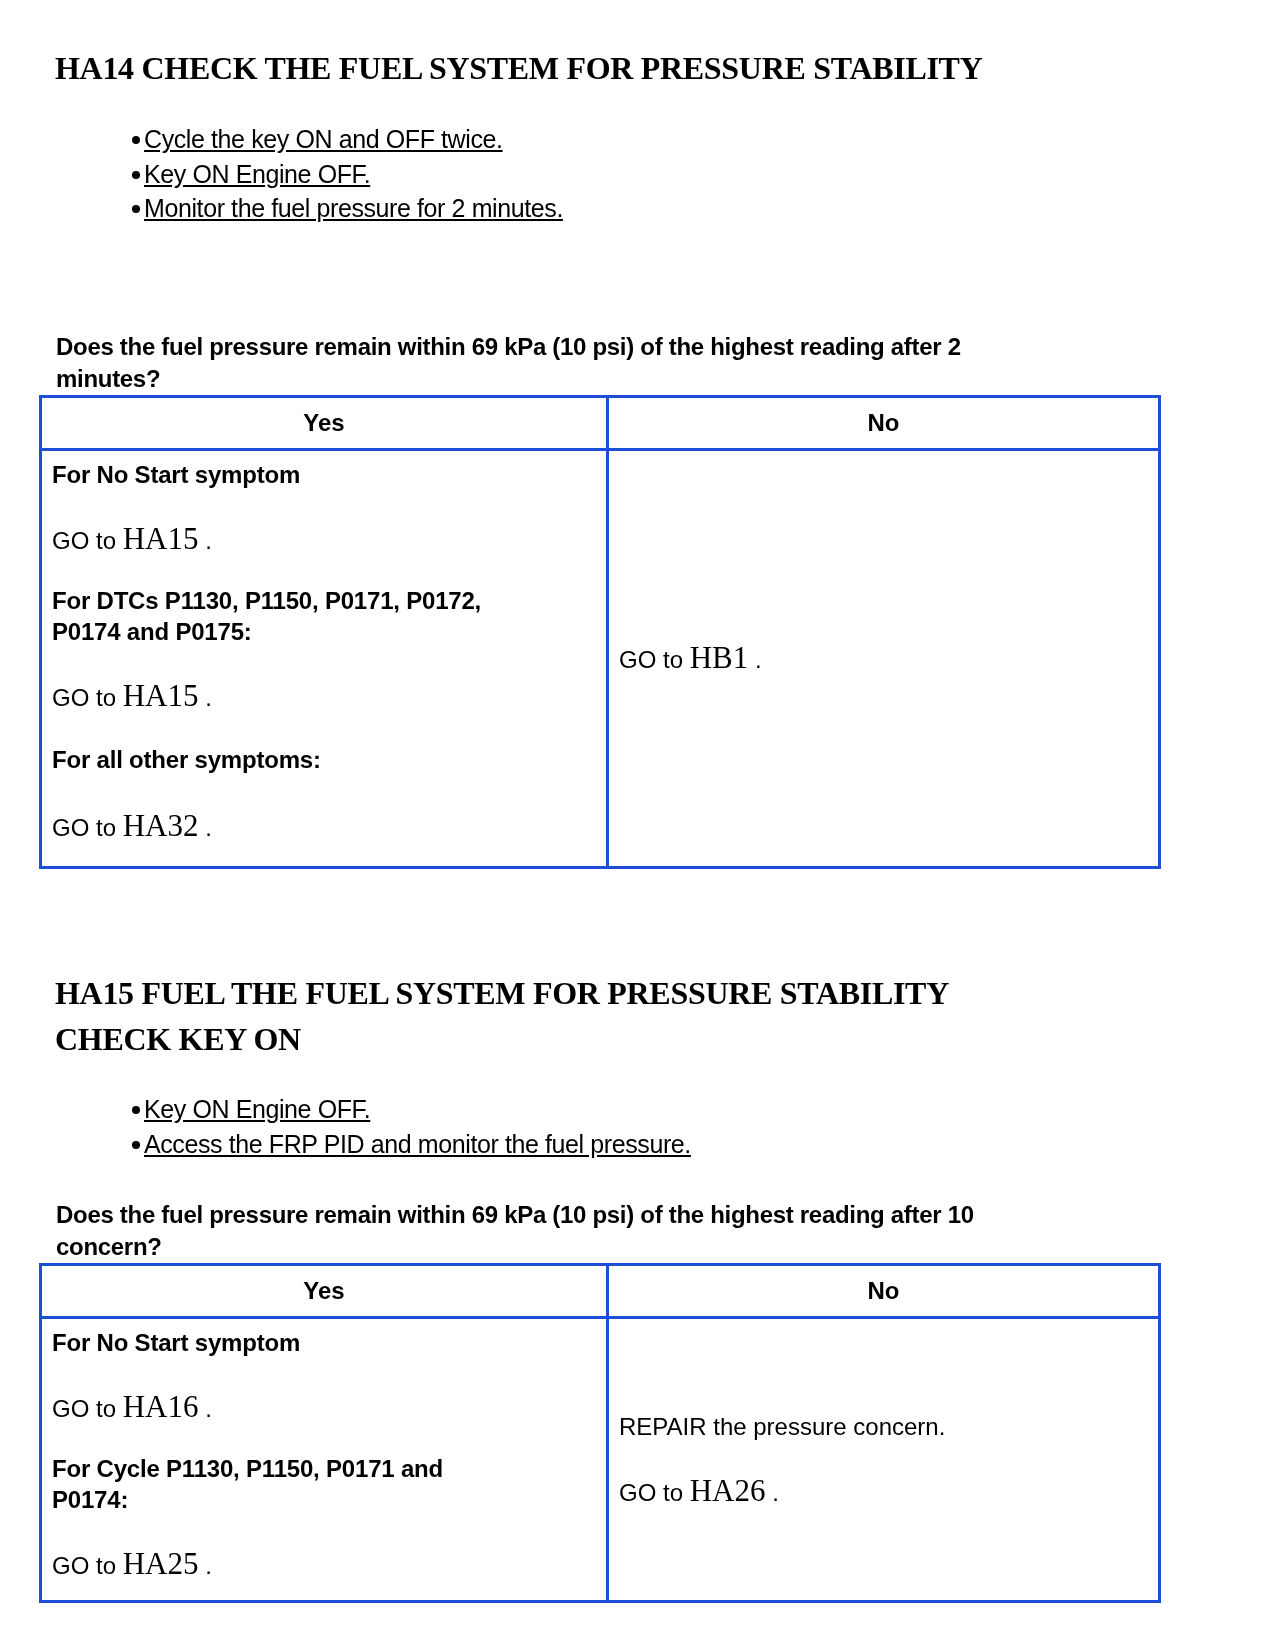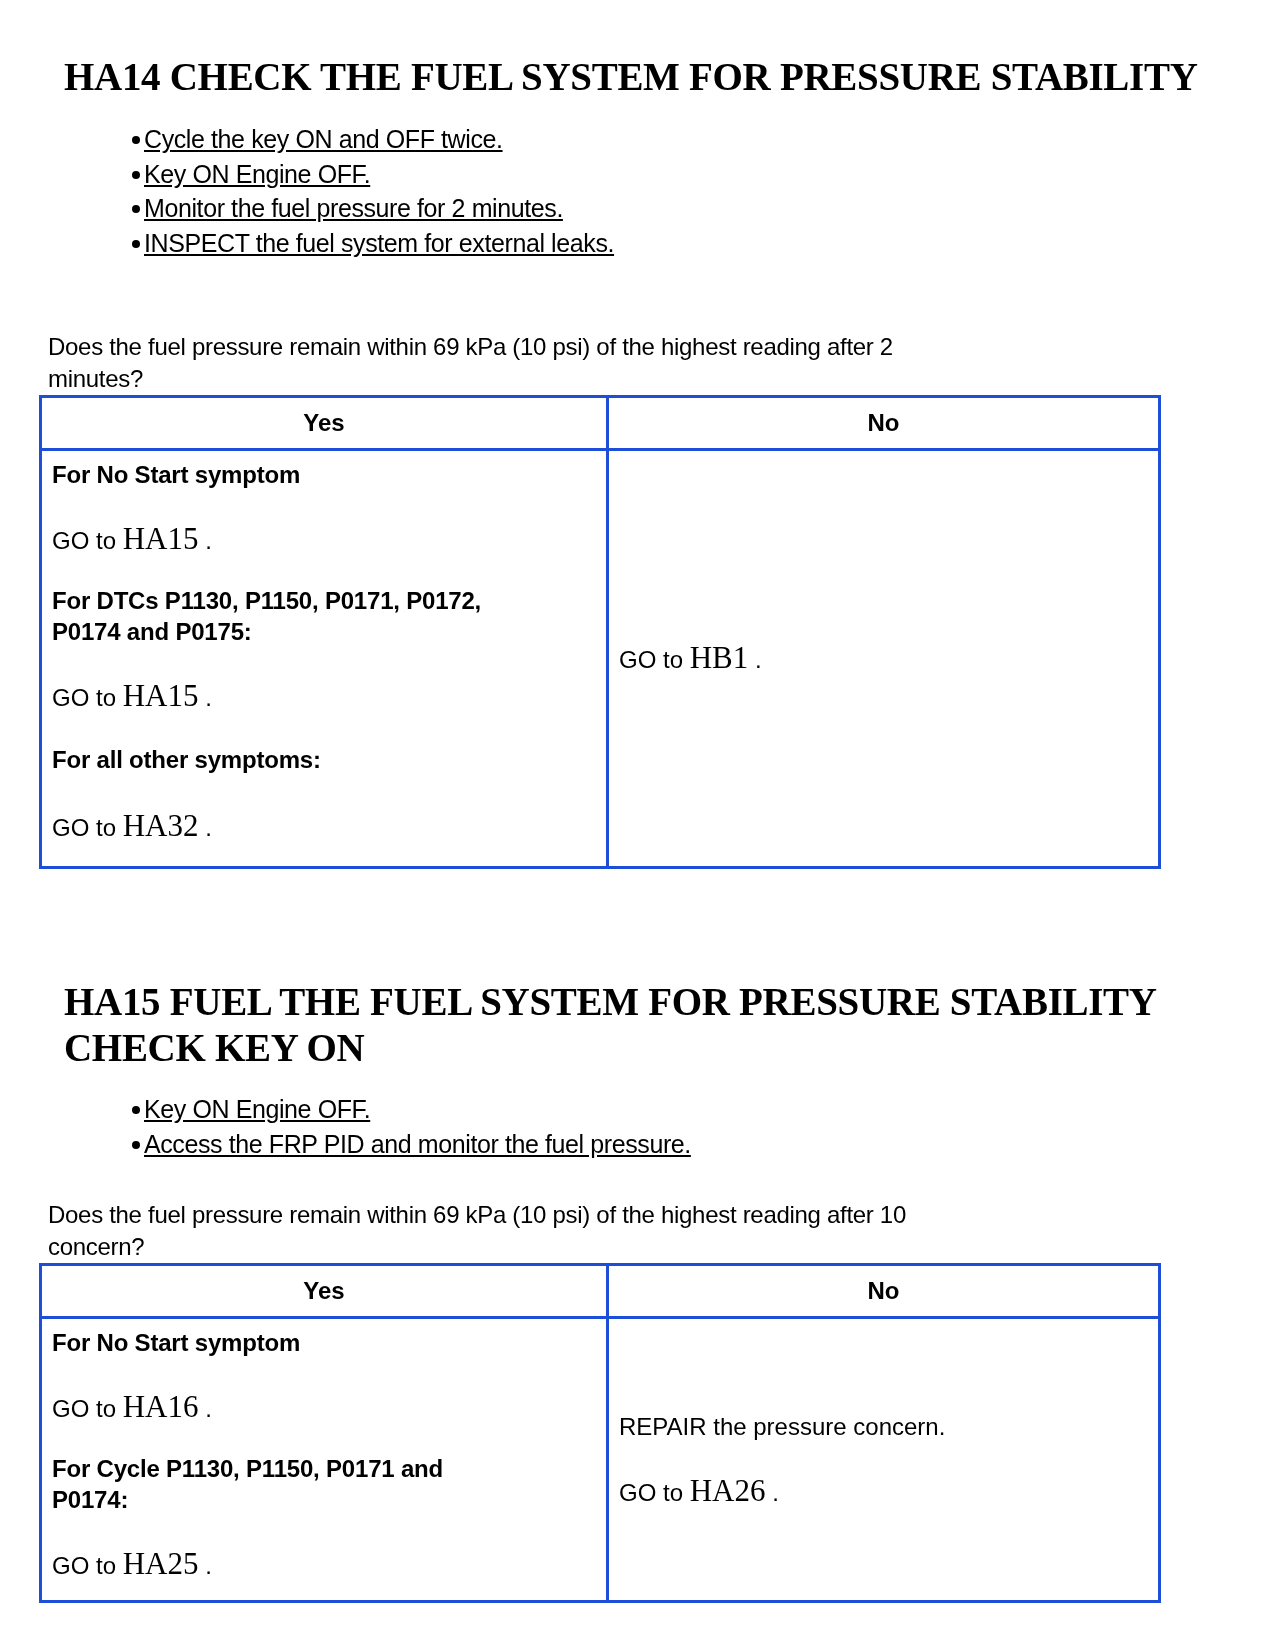--- a/index.html
+++ b/index.html
@@ -1,33 +1,33 @@
 <!DOCTYPE html>
 <html><head>
 <meta charset="utf-8">
 <style>
   html, body { margin: 0; padding: 0; background: #ffffff; }
   body { width: 1264px; height: 1632px; position: relative; overflow: hidden; color: #000; }
   .h1 {
     position: absolute; left: 48px;
     font-family: "Liberation Serif", serif; font-weight: bold;
-    font-size: 39px; line-height: 46px; letter-spacing: -0.3px;
-    white-space: nowrap; margin: 16px;
+    font-size: 32px; line-height: 46px; letter-spacing: -0.3px;
+    white-space: nowrap; margin: 7px;
   }
   .bullets {
     position: absolute; left: 132px; margin: 0; padding: 0; list-style: none;
     font-family: "Liberation Sans", sans-serif; font-size: 25px; line-height: 34.5px;
     letter-spacing: -0.4px;
     text-decoration: underline;
   }
   .bullets li { display: flex; align-items: center; white-space: nowrap; }
   .bullet-dot { display: inline-block; width: 8px; height: 8px; border-radius: 50%; background: #000; margin-right: 4px; margin-top: 2px; }
   .question {
-    position: absolute; left: 48px; width: 1120px; margin: 0;
-    font-family: "Liberation Sans", sans-serif; font-weight: normal;
+    position: absolute; left: 56px; width: 1120px; margin: 0;
+    font-family: "Liberation Sans", sans-serif; font-weight: bold;
     font-size: 24px; line-height: 32px; letter-spacing: -0.3px;
   }
   table.yn {
     position: absolute; left: 39px; width: 1122px; border-collapse: collapse;
     font-family: "Liberation Sans", sans-serif;
   }
   table.yn th, table.yn td { border: 3px solid #1d4ed8; padding: 4px; }
   table.yn th {
     height: 42px; font-weight: bold; font-size: 24px; text-align: center; vertical-align: middle;
   }
@@ -52,24 +52,20 @@
       <span class="bullet-dot"></span>
       <span>Cycle the key ON and OFF twice.</span>
     </li>
   <li>
       <span class="bullet-dot"></span>
       <span>Key ON Engine OFF.</span>
     </li>
   <li>
       <span class="bullet-dot"></span>
       <span>Monitor the fuel pressure for 2 minutes.</span>
-    </li>
-  <li>
-      <span class="bullet-dot"></span>
-      <span>INSPECT the fuel system for external leaks.</span>
     </li>
 </ul>
 
 <div class="question" style="top:331px;">
   <div>Does the fuel pressure remain within 69 kPa (10 psi) of the highest reading after 2</div>
   <div>minutes?</div>
 </div>
 
 <table class="yn" style="top:395px;">
   <tbody>

